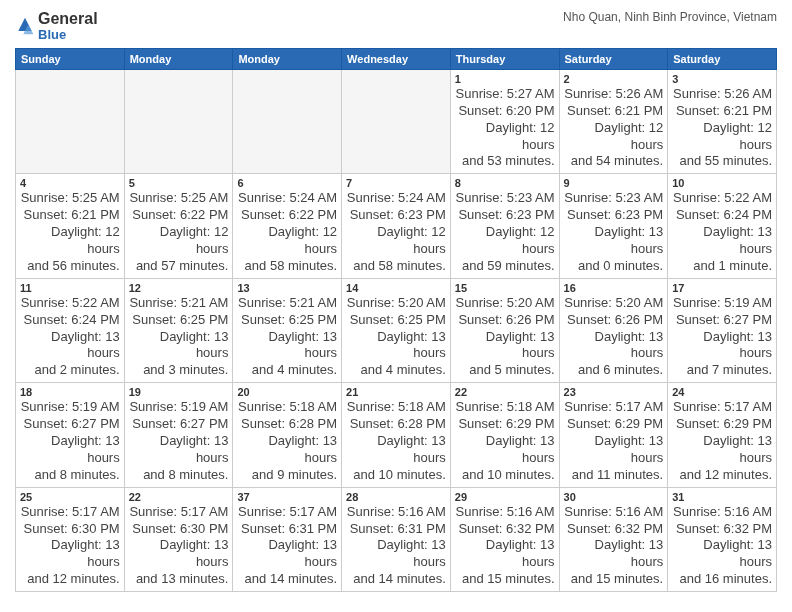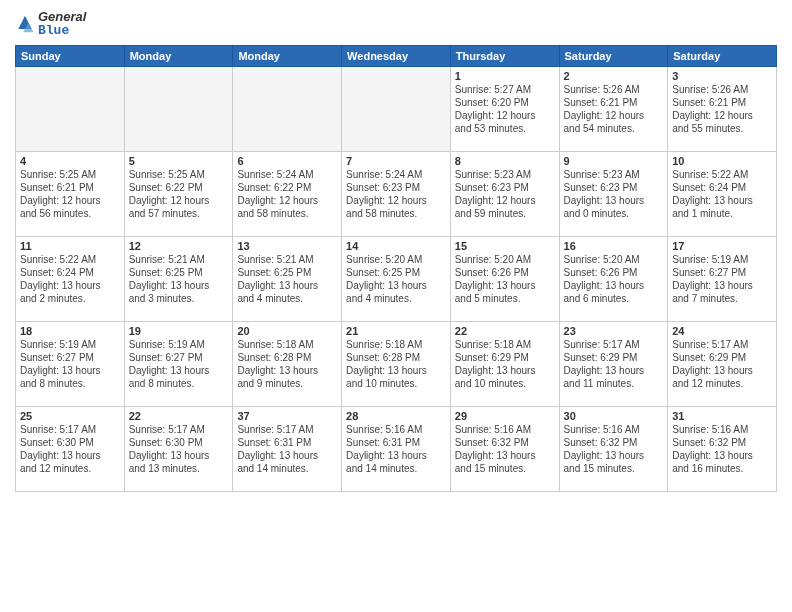--- a/index.html
+++ b/index.html
@@ -25,30 +25,28 @@
     .logo {
       display: flex;
       align-items: center;
     }
     .logo-text {
       display: flex;
       flex-direction: column;
       line-height: 1.1;
     }
     .logo-general {
-      font-size: 13px;
-      font-weight: bold;
-      color: #333;
-      font-style: italic;
+      font-size: 16px;
+      font-weight: bold;
+      color: #333;
     }
     .logo-blue {
       font-size: 13px;
       font-weight: bold;
       color: #2a6ab5;
-      font-family: Liberation Mono, monospace;
     }
     .logo-icon {
       width: 20px;
       height: 20px;
       margin-right: 3px;
     }
     .title-area {
       text-align: right;
     }
     .month-title {
@@ -89,41 +87,43 @@
       background: #f5f5f5;
     }
     .day-number {
       font-size: 11px;
       font-weight: bold;
       color: #333;
       display: block;
       margin-bottom: 1px;
     }
     .day-info {
-      font-size: 10px;
+      font-size: 13px;
       color: #444;
       line-height: 1.3;
+      text-align: right;
     }
   </style>
 </head>
 <body>
 
 <div class="page">
   <div class="header">
     <div class="logo">
       <svg class="logo-icon" viewBox="0 0 24 24">
         <polygon points="12,2 20,18 4,18" fill="#2a6ab5"></polygon>
         <polygon points="16,10 22,22 10,22" fill="#5b9bd5" opacity="0.7"></polygon>
       </svg>
       <div class="logo-text">
         <span class="logo-general">General</span>
         <span class="logo-blue">Blue</span>
       </div>
     </div>
     <div class="title-area">
+      <div class="subtitle">Nho Quan, Ninh Binh Province, Vietnam</div>
     </div>
   </div>
 
   <table class="calendar">
     <thead>
       <tr>
       <th>Sunday</th>
           <th>Monday</th>
           <th>Monday</th>
           <th>Wednesday</th>

